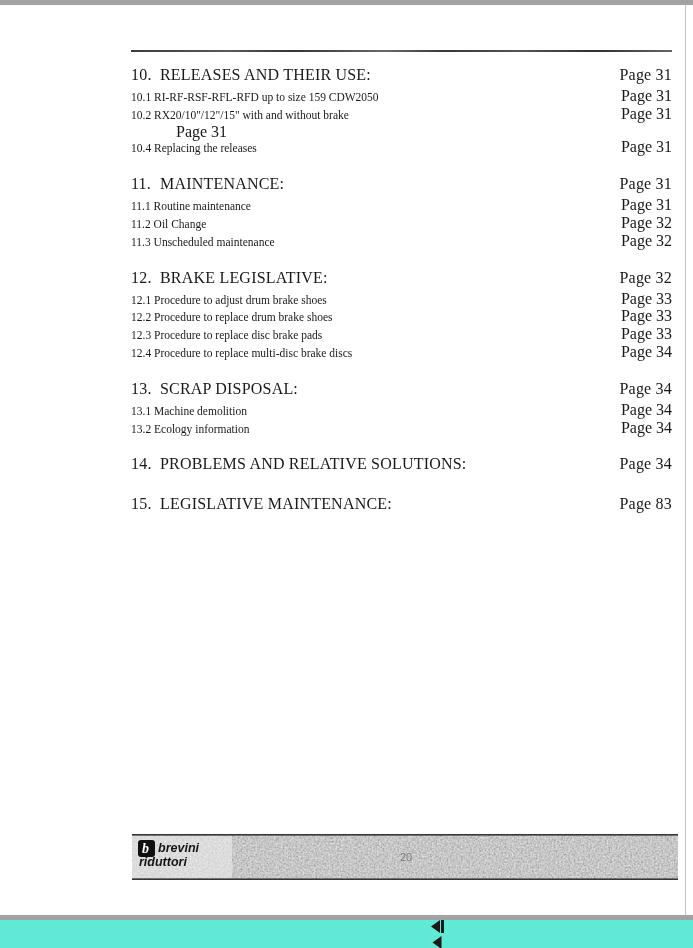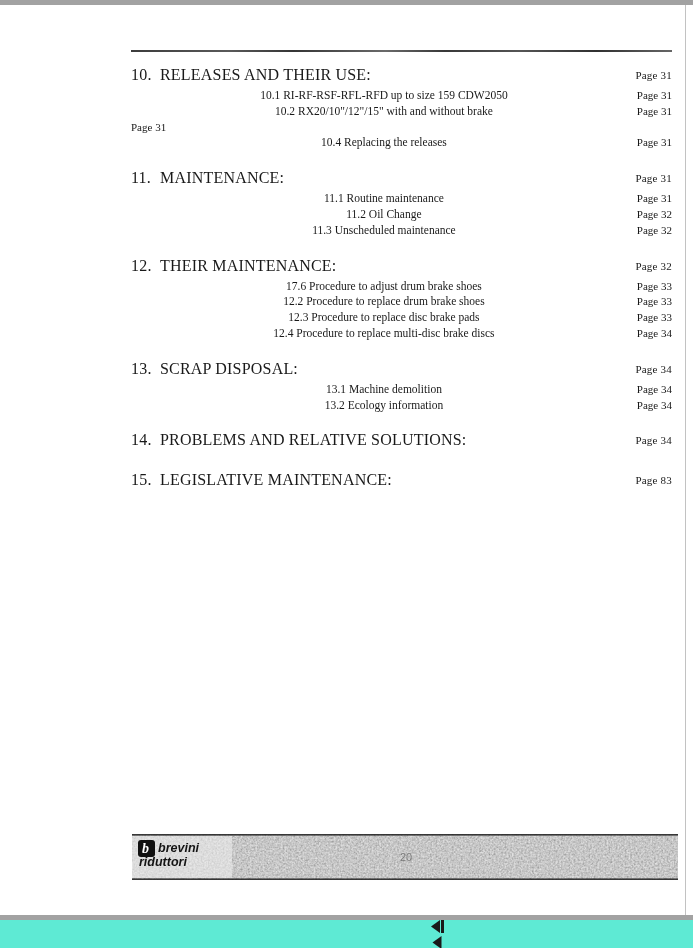--- a/index.html
+++ b/index.html
@@ -18,23 +18,23 @@
   .header-rule{
     height:2px;margin-bottom:13px;
     background:linear-gradient(90deg,#3c3c3c 0%,#5a5a5a 18%,#353535 30%,#6a6a6a 47%,#383838 58%,#555 72%,#303030 86%,#666 100%);
   }
   .toc-section{margin-bottom:17px;}
   .toc-section.no-sub{margin-bottom:20px;}
   .toc-heading{display:flex;align-items:flex-end;font-size:16px;line-height:20px;margin-bottom:3px;letter-spacing:0.2px;}
   .toc-num{width:29px;flex:0 0 29px;}
   .toc-title{flex:1 1 auto;}
   .toc-sub{display:flex;align-items:baseline;font-size:11.5px;line-height:15.8px;}
-  .toc-sub-label{flex:1 1 auto;text-align:center;}
+  .toc-sub-label{flex:1 1 auto;}
   .toc-sub.it .toc-sub-label{font-style:italic;}
-  .toc-page{flex:0 0 auto;font-size:11px;}
+  .toc-page{flex:0 0 auto;font-size:16px;margin-left:45px;}
   
   .logo-band{position:absolute;left:132px;top:829px;width:546px;height:46px;}
   .logo-band svg{display:block;}
   
   .toolbar{
     position:absolute;left:0;top:920px;width:693px;height:28px;background:#5eead4;
     display:flex;align-items:center;padding-left:188px;box-sizing:border-box;
     font-family:"Liberation Sans", sans-serif;
     flex-direction:column;
   }
@@ -111,25 +111,25 @@
             <span class="toc-page">Page 32</span>
           </div>
           <div class="toc-sub">
             <span class="toc-sub-label">11.3 Unscheduled maintenance</span>
             <span class="toc-page">Page 32</span>
           </div>
         </div>
         <div class="toc-section">
           <div class="toc-heading">
             <span class="toc-num">12.</span>
-            <span class="toc-title">THEIR MAINTENANCE:</span>
+            <span class="toc-title">BRAKE LEGISLATIVE:</span>
             <span class="toc-page">Page 32</span>
           </div>
           <div class="toc-sub">
-            <span class="toc-sub-label">17.6 Procedure to adjust drum brake shoes</span>
+            <span class="toc-sub-label">12.1 Procedure to adjust drum brake shoes</span>
             <span class="toc-page">Page 33</span>
           </div>
           <div class="toc-sub">
             <span class="toc-sub-label">12.2 Procedure to replace drum brake shoes</span>
             <span class="toc-page">Page 33</span>
           </div>
           <div class="toc-sub">
             <span class="toc-sub-label">12.3 Procedure to replace disc brake pads</span>
             <span class="toc-page">Page 33</span>
           </div>

